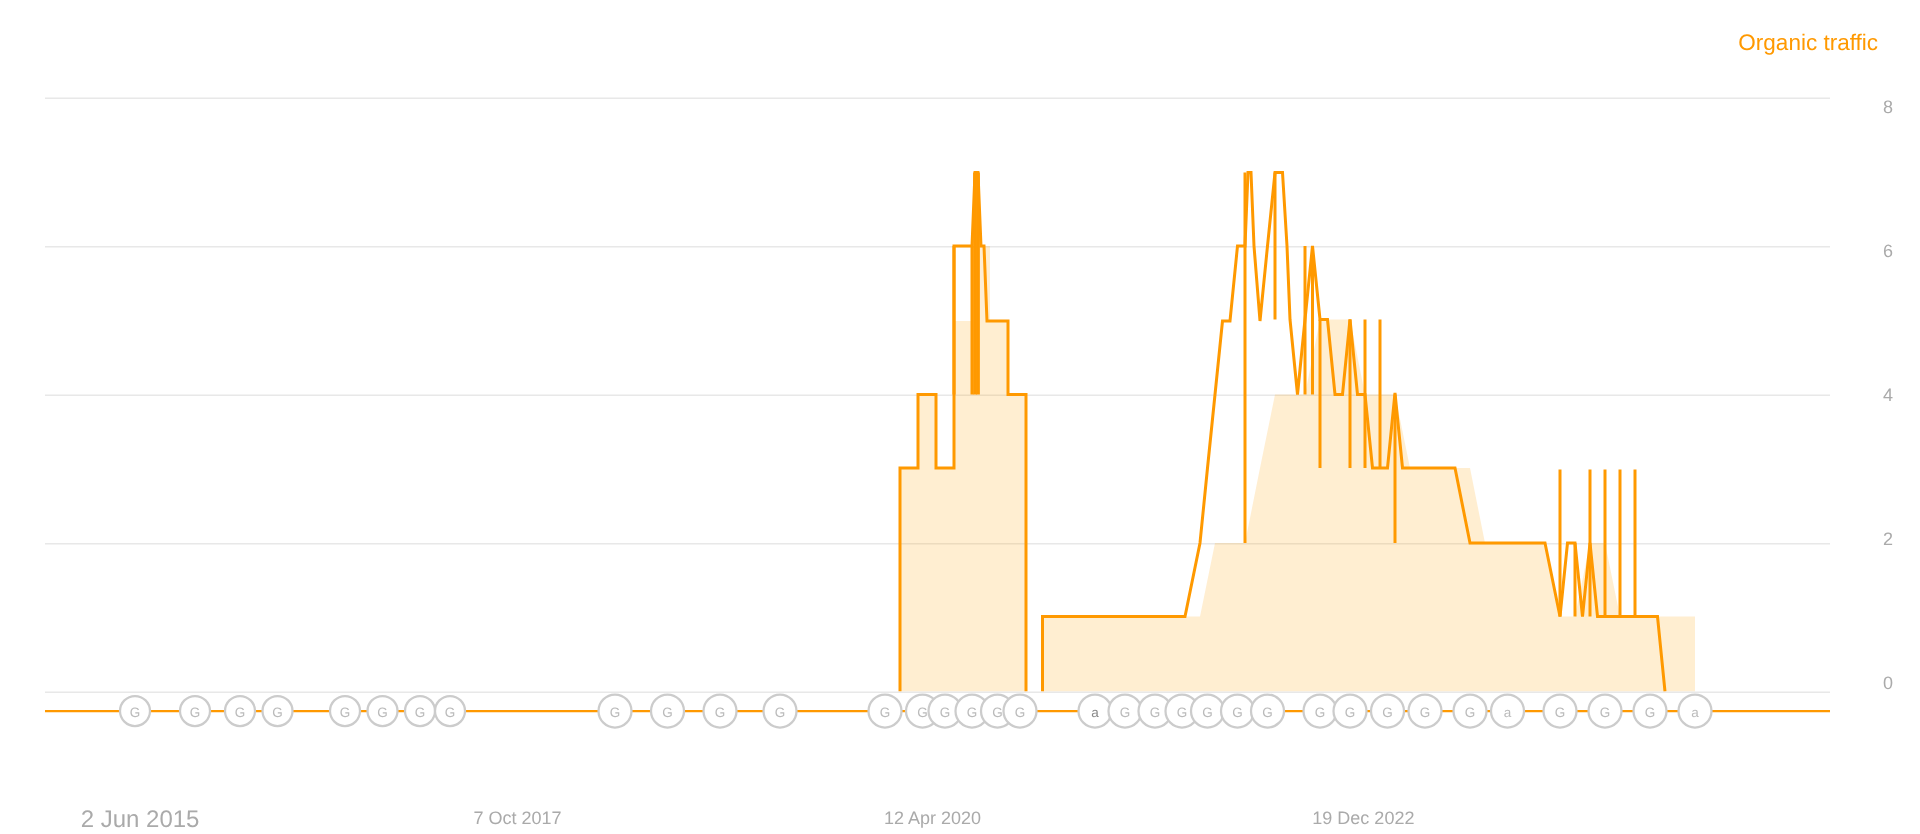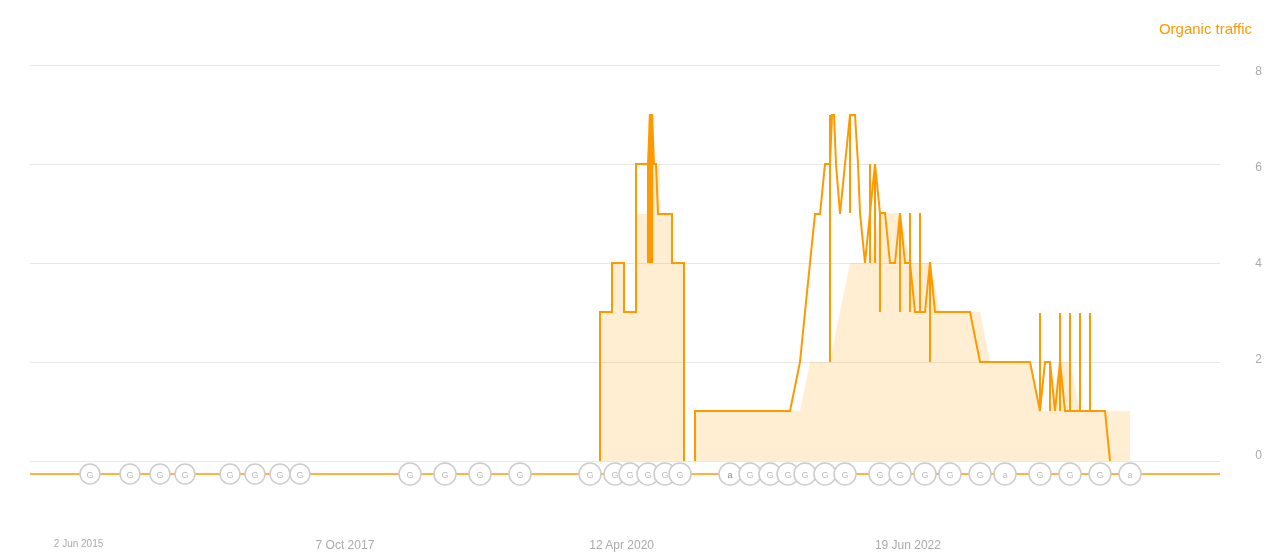--- a/index.html
+++ b/index.html
@@ -363,19 +363,19 @@
 
       <circle cx="1070" cy="14" r="11" fill="white" stroke="#ccc" stroke-width="1.5"></circle>
       <text x="1070" y="18" text-anchor="middle" font-size="9" fill="#bbb" font-family="Arial">G</text>
 
       <circle cx="1100" cy="14" r="11" fill="white" stroke="#ccc" stroke-width="1.5"></circle>
       <text x="1100" y="18" text-anchor="middle" font-size="9" fill="#bbb" font-family="Arial">a</text>
     </svg>
   </div>
 
   <div style="position:absolute;bottom:18px;left:30px;right:60px;">
-    <span style="position:absolute;left:2%;font-size:10px;color:#aaa;">2 Jun 2015</span>
+    <span style="position:absolute;left:2%;font-size:16px;color:#aaa;">2 Jun 2015</span>
     <span style="position:absolute;left:24%;font-size:12px;color:#aaa;">7 Oct 2017</span>
     <span style="position:absolute;left:47%;font-size:12px;color:#aaa;">12 Apr 2020</span>
-    <span style="position:absolute;left:71%;font-size:12px;color:#aaa;">19 Jun 2022</span>
+    <span style="position:absolute;left:71%;font-size:12px;color:#aaa;">19 Dec 2022</span>
   </div>
 
 </div>
 
 </body></html>

